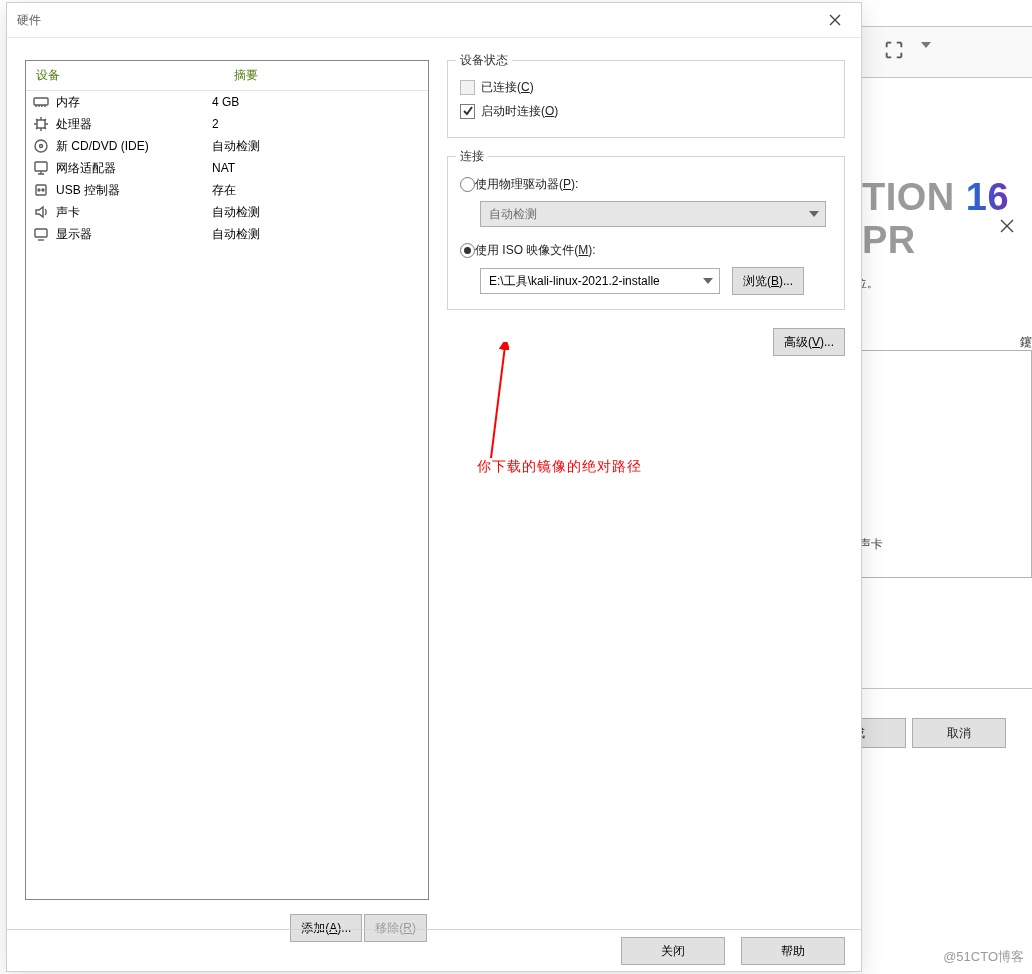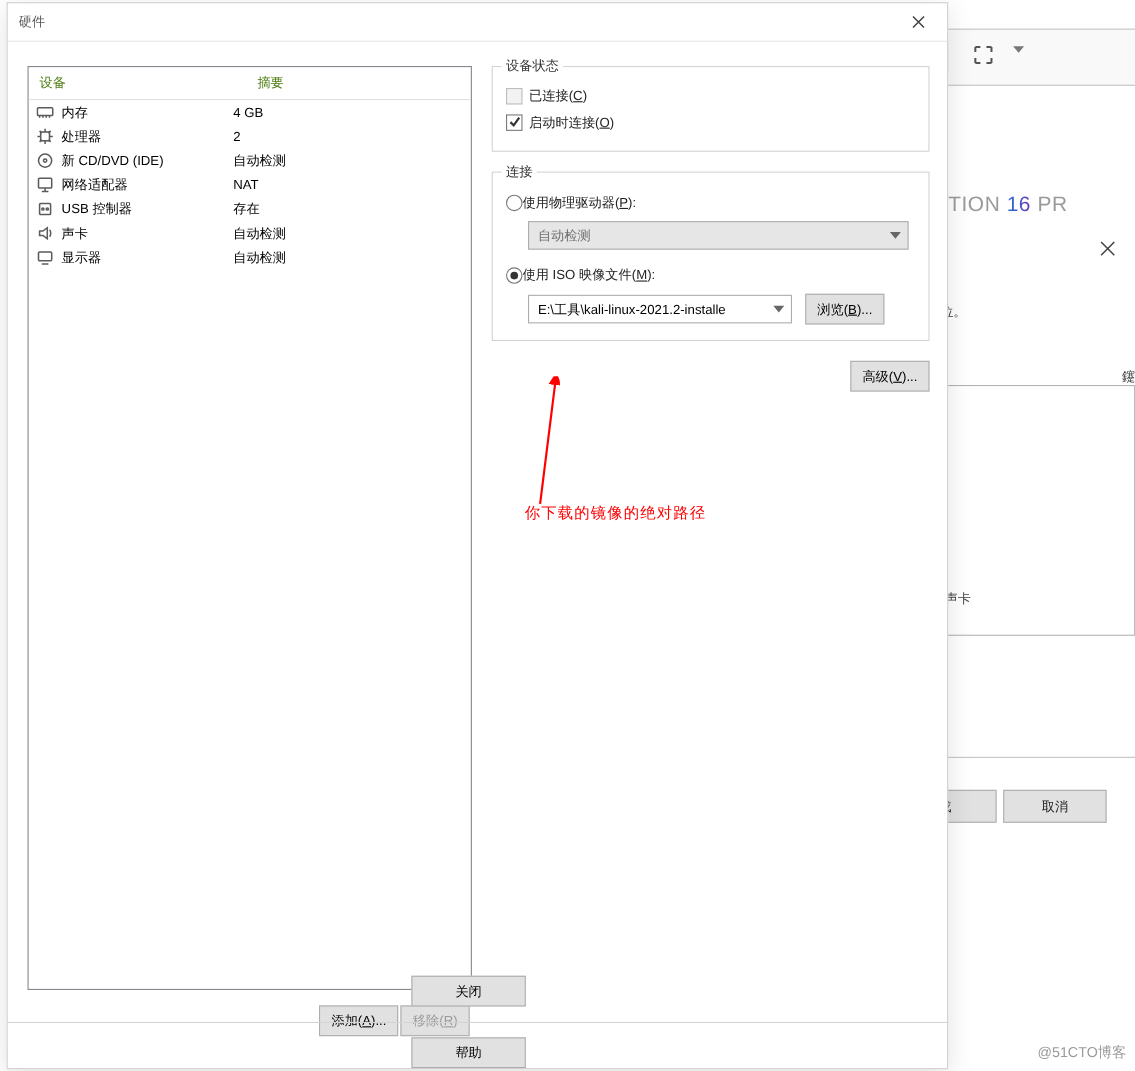--- a/index.html
+++ b/index.html
@@ -3,21 +3,21 @@
 <meta charset="utf-8">
 <style>
   html,body{margin:0;padding:0;font-family:"Microsoft YaHei","Segoe UI",Arial,sans-serif;font-size:12px;color:#222;background:#fff;}
   .canvas{position:relative;width:1032px;height:974px;overflow:hidden;background:#fff;}
   
   .bg-toolbar{position:absolute;left:860px;top:26px;width:180px;height:50px;border:1px solid #c4c4c4;background:#f9f9f9;}
   .bg-toolbar .sep{position:absolute;left:0;top:12px;width:0;height:28px;border-left:1px solid #c4c4c4;}
   .bg-toolbar .full-icon{position:absolute;left:22px;top:12px;width:26px;height:26px;}
   .bg-toolbar .full-icon svg{width:22px;height:22px;stroke:#555;fill:none;stroke-width:2;}
   .bg-toolbar .dd{position:absolute;left:60px;top:15px;width:0;height:0;border-left:5px solid transparent;border-right:5px solid transparent;border-top:6px solid #777;}
-  .brand{position:absolute;left:862px;top:176px;font-size:19px;letter-spacing:.5px;font-weight:400;color:#9a9a9a;}
+  .brand{position:absolute;left:862px;top:176px;font-size:38px;letter-spacing:.5px;font-weight:700;color:#9a9a9a;}
   .brand .num{background:linear-gradient(90deg,#1f6fd6,#6d33b9);-webkit-background-clip:text;background-clip:text;color:transparent;}
   .bg-x2{position:absolute;left:1000px;top:219px;width:20px;height:20px;cursor:pointer;}
   .bg-x2 svg{width:14px;height:14px;stroke:#444;stroke-width:1.4;}
   .bg-line1{position:absolute;left:838px;top:275px;white-space:nowrap;color:#444;}
   .bg-line2{position:absolute;left:840px;top:536px;white-space:nowrap;color:#444;}
   .bg-char{position:absolute;left:1020px;top:334px;color:#444;}
   .bg-box{position:absolute;left:838px;top:350px;width:192px;height:226px;border:1px solid #b3b3b3;}
   .bg-border{position:absolute;left:838px;top:688px;width:200px;height:2px;border-top:1px solid #c4c4c4;}
   .bg-btn1,.bg-btn2{position:absolute;top:718px;height:28px;line-height:28px;text-align:center;border:1px solid #adadad;background:#e1e1e1;cursor:pointer;width:92px;}
   .bg-btn1{left:812px;}
@@ -56,21 +56,21 @@
   .combo.enabled{background:#fff;color:#000;}
   .combo .caret{width:0;height:0;border-left:5px solid transparent;border-right:5px solid transparent;border-top:6px solid #666;}
   .iso-row{display:flex;align-items:center;gap:12px;margin:4px 0 0 20px;}
   .iso-row .combo{margin:0;width:224px;}
   .btn{height:26px;line-height:26px;padding:0 10px;border:1px solid #adadad;background:#e1e1e1;color:#000;cursor:pointer;display:inline-flex;align-items:center;}
   .btn.disabled{color:#9a9a9a;cursor:default;}
   .adv-row{display:flex;justify-content:flex-end;}
   .u{text-decoration:underline;}
   .annot-arrow{position:absolute;left:456px;top:304px;width:46px;height:120px;pointer-events:none;}
   .annot{position:absolute;left:470px;top:420px;color:#ff0000;font-size:14px;letter-spacing:1px;}
-  .footer{position:absolute;left:0;bottom:0;width:100%;height:42px;border-top:1px solid #d4d4d4;display:flex;justify-content:flex-end;align-items:center;gap:28px;padding-right:16px;box-sizing:border-box;flex-direction:column;}
+  .footer{position:absolute;left:0;bottom:0;width:100%;height:42px;border-top:1px solid #d4d4d4;display:flex;justify-content:flex-end;align-items:center;gap:16px;padding-right:16px;box-sizing:border-box;}
 </style>
 </head>
 <body>
 
 <div class="canvas">
 
   <div class="bg-toolbar">
     <div class="sep"></div>
     <div class="full-icon">
       <svg viewBox="0 0 24 24">

